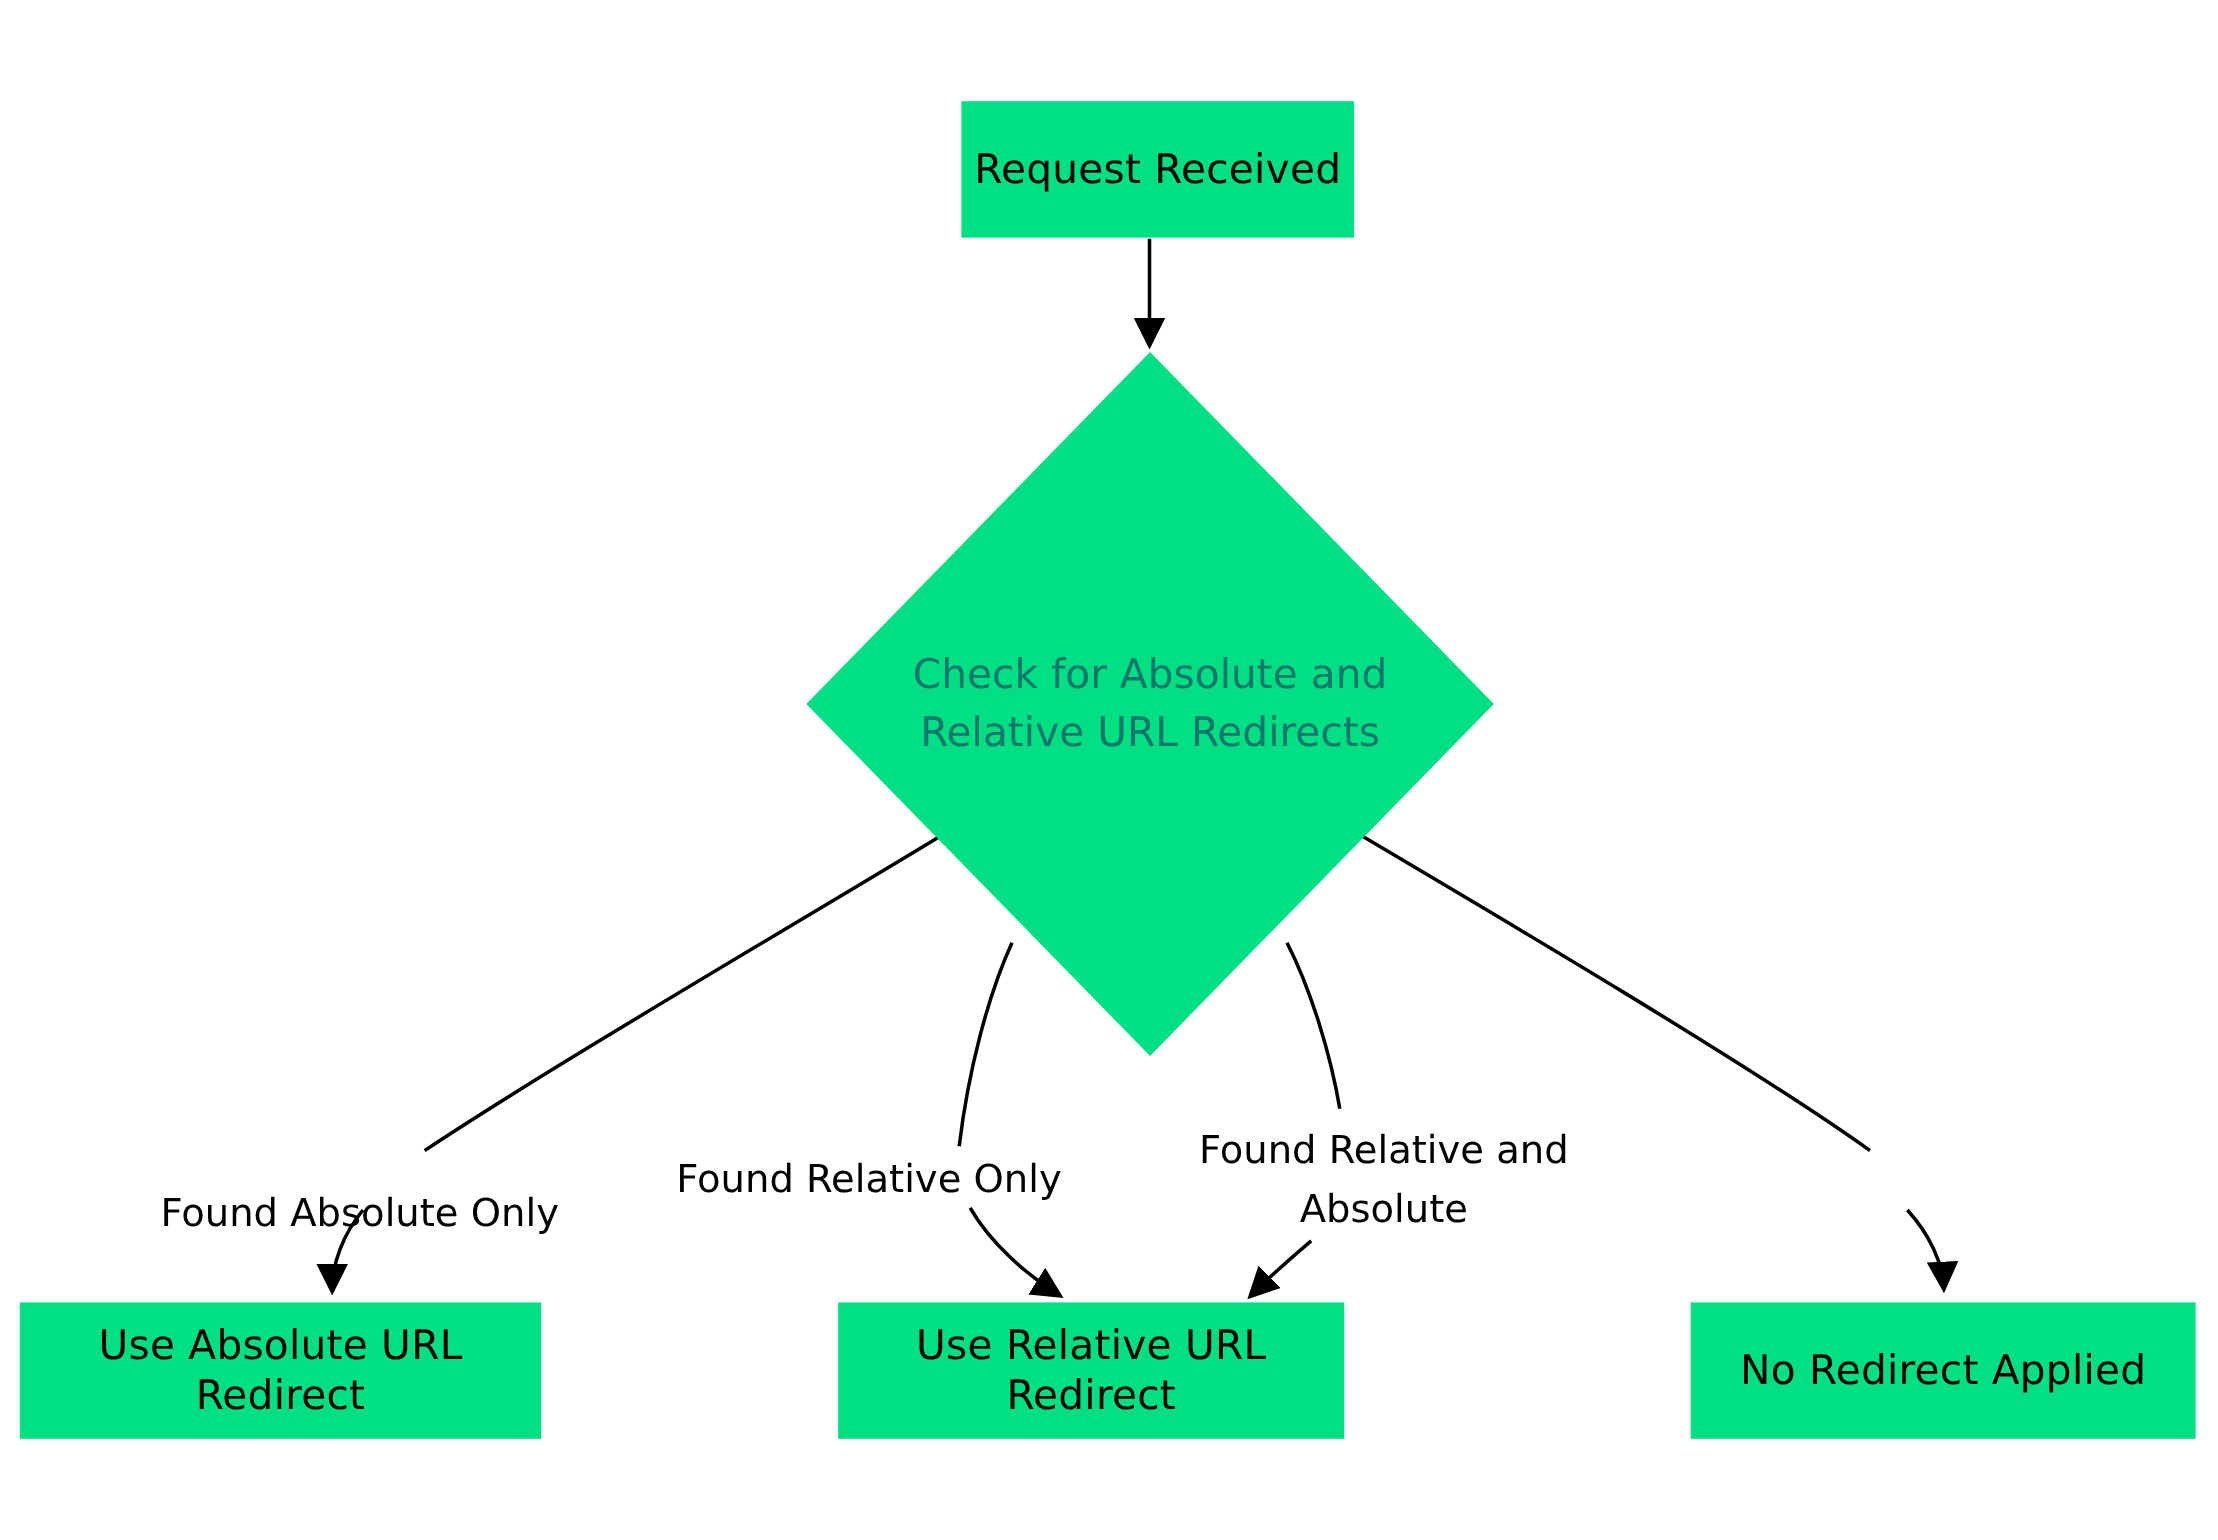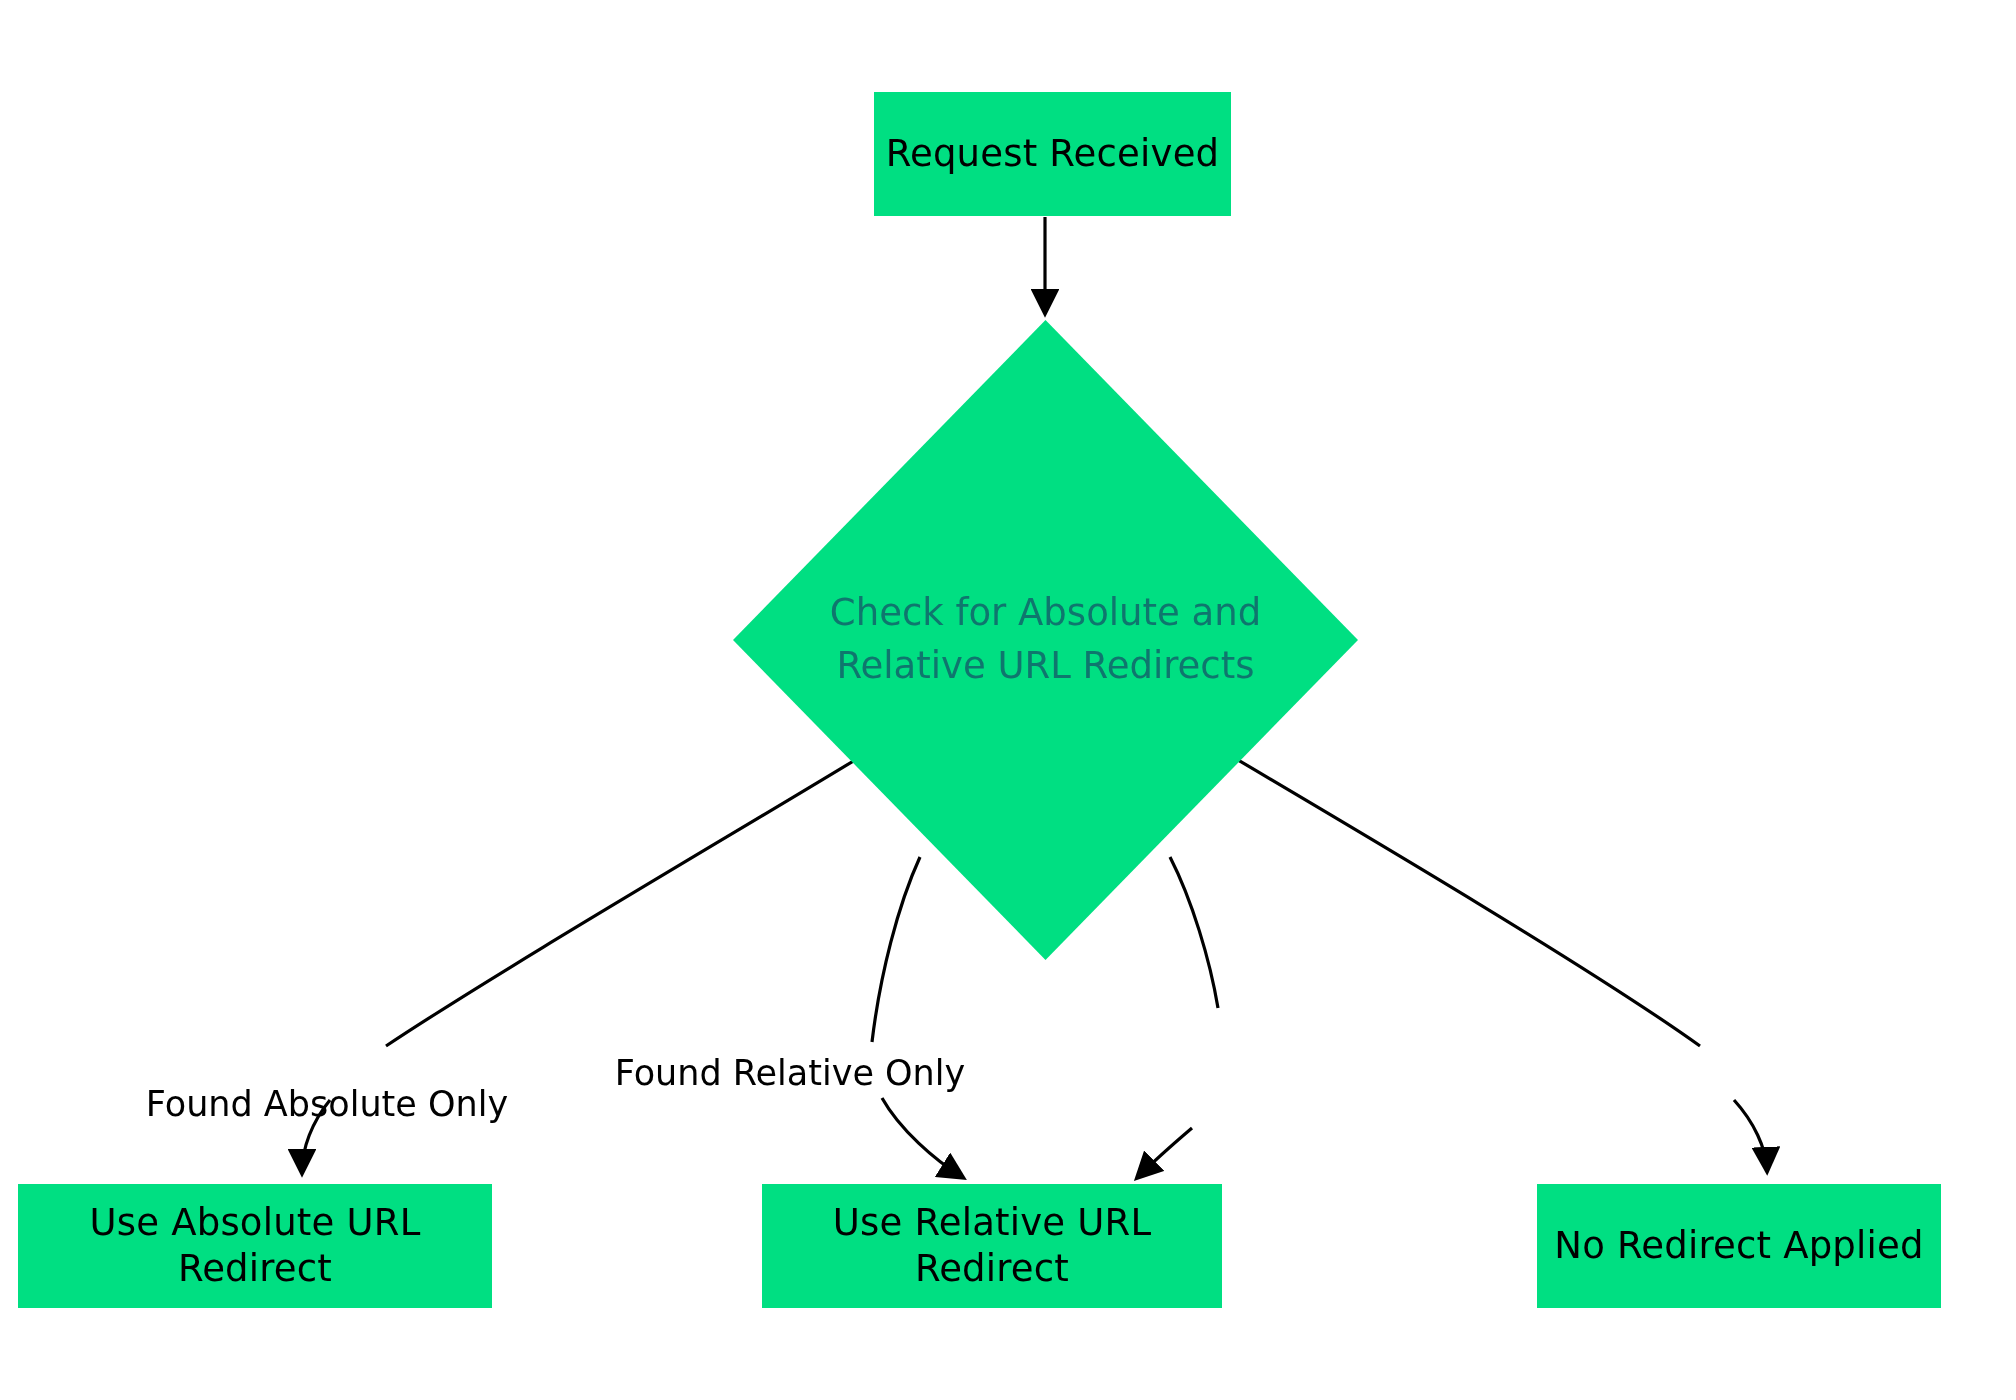--- a/index.html
+++ b/index.html
@@ -114,23 +114,25 @@
   </div>
 
   <div class="node-rect" style="left:18px; top:1184px; width:474px; height:124px;">
     <span>Use Absolute URL Redirect</span>
   </div>
 
   <div class="node-rect" style="left:762px; top:1184px; width:460px; height:124px;">
     <span>Use Relative URL Redirect</span>
   </div>
 
-  <div class="node-rect" style="left:1537px; top:1184px; width:404px; height:124px;">
+  <div class="node-rect" style="left:1537px; top:1184px; width:459px; height:124px;">
     <span>No Redirect Applied</span>
   </div>
 
   <div class="edge-label" style="left:302px; top:1104px;margin-left:25px;">Found Absolute Only</div>
 
   <div class="edge-label" style="left:790px; top:1073px;">Found Relative Only</div>
 
+  <div class="edge-label" style="left:1258px; top:1073px;">Found Relative and
+Absolute</div>
 
 
 </div>
 
 </body></html>

